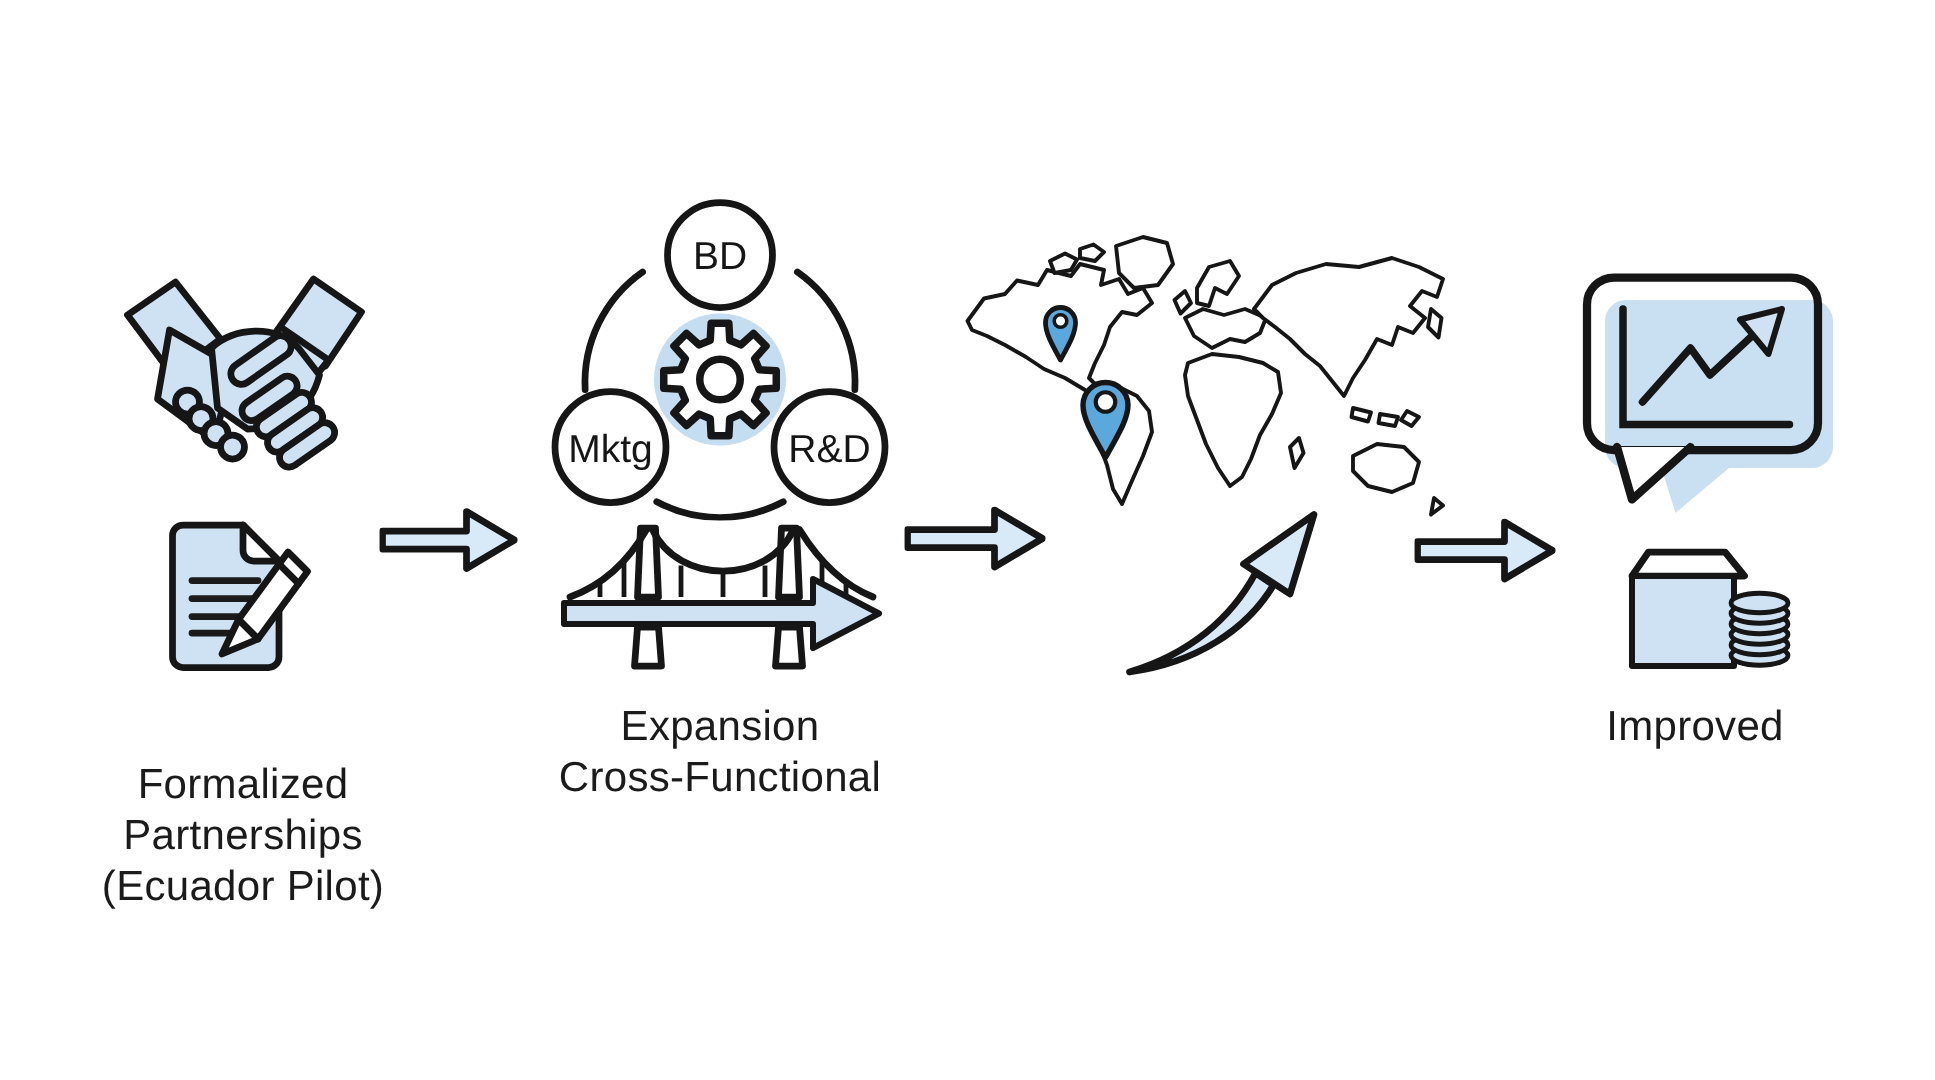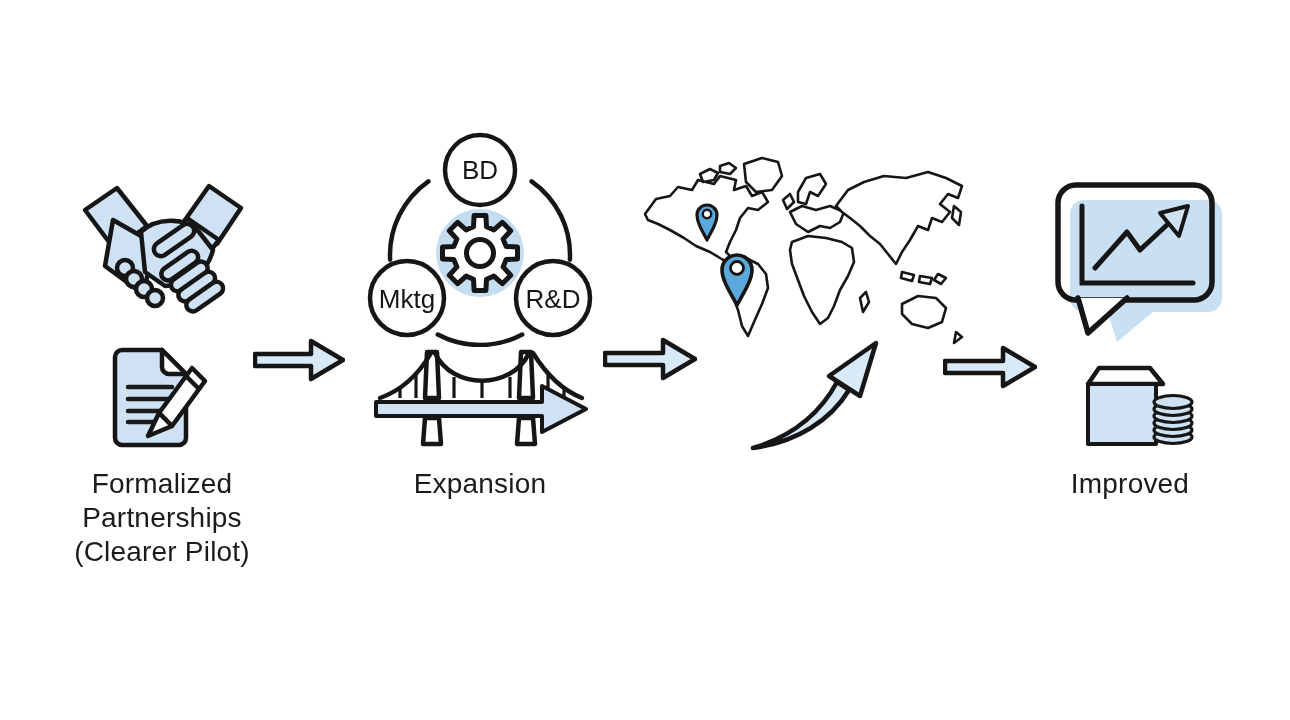--- a/index.html
+++ b/index.html
@@ -6,21 +6,21 @@
   #canvas{
     position:relative;width:1290px;height:720px;background:#ffffff;overflow:hidden;
     font-family:"Liberation Sans",sans-serif;
   }
   .icon{position:absolute;}
   .stage-label{
     position:absolute;top:467px;width:300px;text-align:center;
     font-size:28px;line-height:34px;font-weight:500;color:#1b1b1b;
     letter-spacing:.2px;
   }
-  .lbl1{left:12px;} .lbl2{left:330px;} .lbl3{left:663px;} .lbl4{left:980px;}
+  .lbl1{left:12px;margin-top:39px;} .lbl2{left:330px;} .lbl3{left:663px;} .lbl4{left:980px;}
   svg{display:block;}
   .ln{stroke:#161616;stroke-width:4.5;stroke-linecap:round;stroke-linejoin:round;fill:none;}
   .blue{fill:#cfe2f3;stroke:#161616;stroke-width:4.5;stroke-linejoin:round;}
   .white{fill:#ffffff;stroke:#161616;stroke-width:4.5;stroke-linejoin:round;}
   .node-txt{font-family:"Liberation Sans",sans-serif;font-size:26px;font-weight:500;fill:#161616;}
 </style>
 </head>
 <body>
 
 <div id="canvas">
@@ -65,21 +65,21 @@
       <polygon class="white" points="59,81 72,94 48,104"></polygon>
     </g>
   </svg>
 
   <svg class="icon" style="left:253px;top:336px" width="92" height="48" viewBox="0 0 92 48">
     <path d="M2,18 H58 V5 L90,24 L58,43 V30 H2 Z" fill="#d8e9f7" stroke="#161616" stroke-width="4.5" stroke-linejoin="round"></path>
   </svg>
   <div class="stage-label lbl1">
     <div>Formalized</div>
     <div>Partnerships</div>
-    <div>(Clearer Pilot)</div>
+    <div>(Ecuador Pilot)</div>
   </div>
 
   <svg class="icon" style="left:358px;top:123px" width="244" height="224" viewBox="0 0 244 224">
 
     <path class="ln" d="M173.6,58.3 A90,90 0 0 1 211.9,136.7"></path>
     <path class="ln" d="M32.1,136.7 A90,90 0 0 1 70.4,58.3"></path>
     <path class="ln" d="M164.2,211.5 A90,90 0 0 1 79.8,211.5"></path>
 
     <circle cx="122" cy="130" r="44" fill="#c5ddf1"></circle>
     <g transform="translate(122,130)">
@@ -121,20 +121,21 @@
 
     <polygon class="white" stroke-width="4" points="51,72 65,72 67,98 49,98"></polygon>
     <polygon class="white" stroke-width="4" points="145,72 159,72 161,98 143,98"></polygon>
   </svg>
 
   <svg class="icon" style="left:603px;top:334px" width="94" height="50" viewBox="0 0 94 50">
     <path d="M2,19 H60 V6 L92,25 L60,44 V31 H2 Z" fill="#d8e9f7" stroke="#161616" stroke-width="4.5" stroke-linejoin="round"></path>
   </svg>
   <div class="stage-label lbl2">
     <div>Expansion</div>
+    <div>Cross-Functional</div>
   </div>
 
   <svg class="icon" style="left:640px;top:152px" width="340" height="200" viewBox="0 0 340 200">
     <g fill="#ffffff" stroke="#161616" stroke-width="2.6" stroke-linejoin="round">
 
       <path d="M5,62 L16,47 30,44 38,35 52,38 58,28 74,32 80,24 96,28 94,38 106,34 112,44 122,40 128,50 118,58 108,56 100,66 96,78 90,90 86,100 92,106 96,114 90,112 80,106 70,100 56,94 44,86 30,78 18,72 8,68 Z"></path>
 
       <path d="M60,22 l10,-5 8,4 -4,7 -11,2 Z"></path>
       <path d="M80,14 l9,-3 7,5 -6,6 -10,-2 Z"></path>
 

